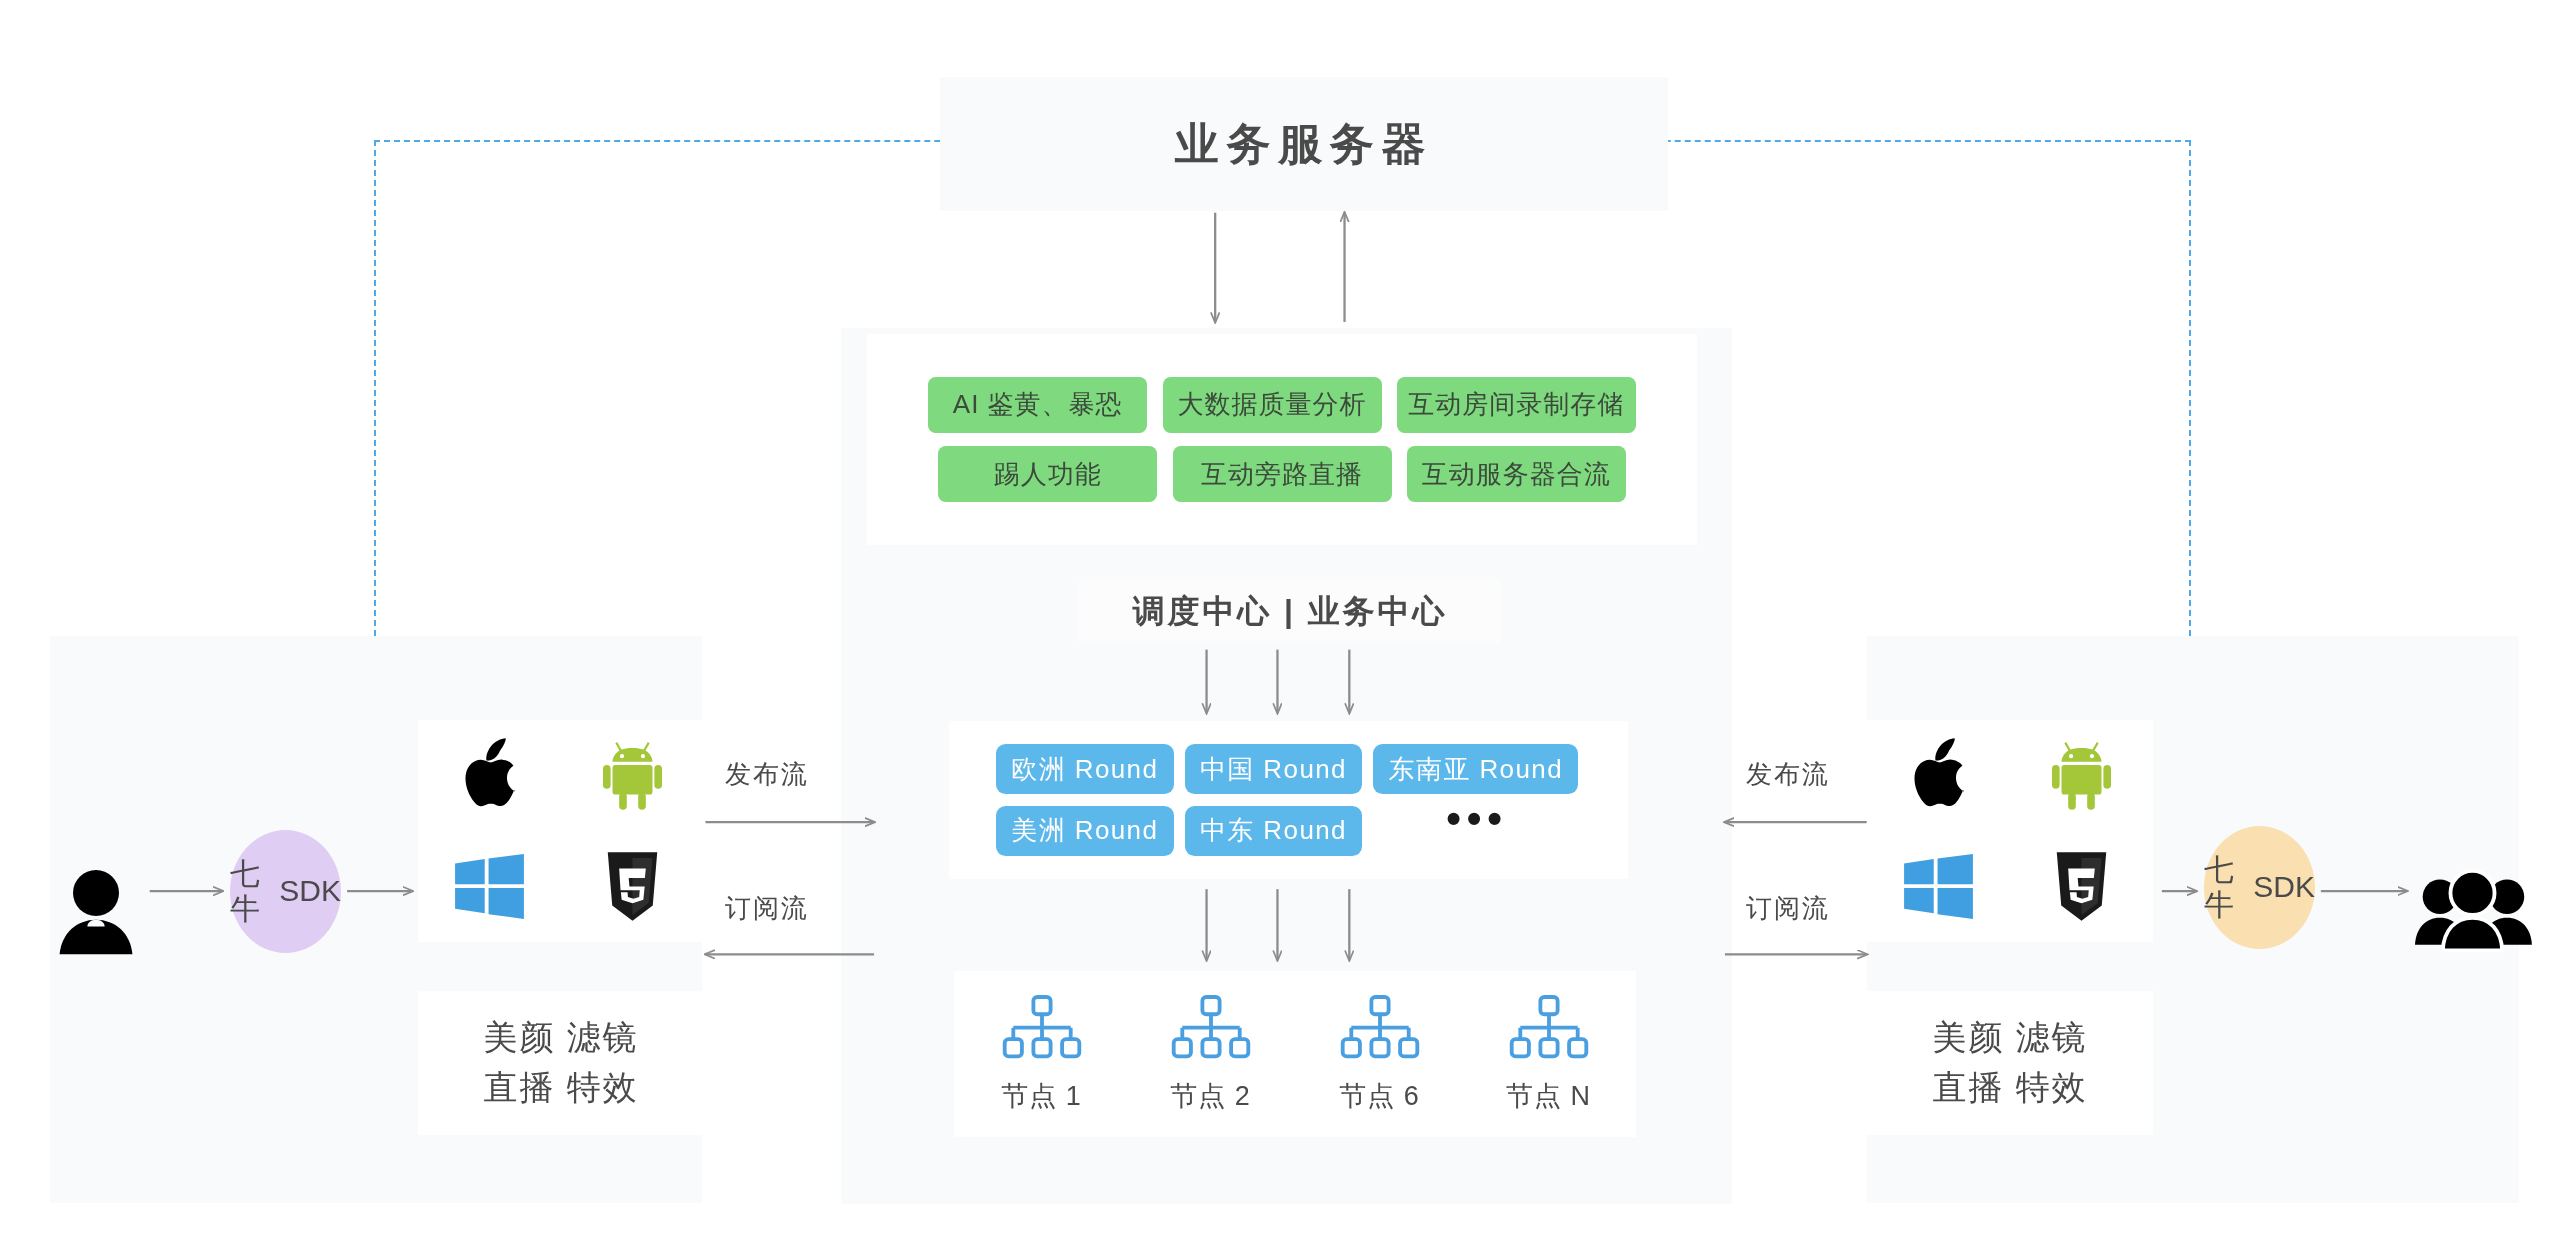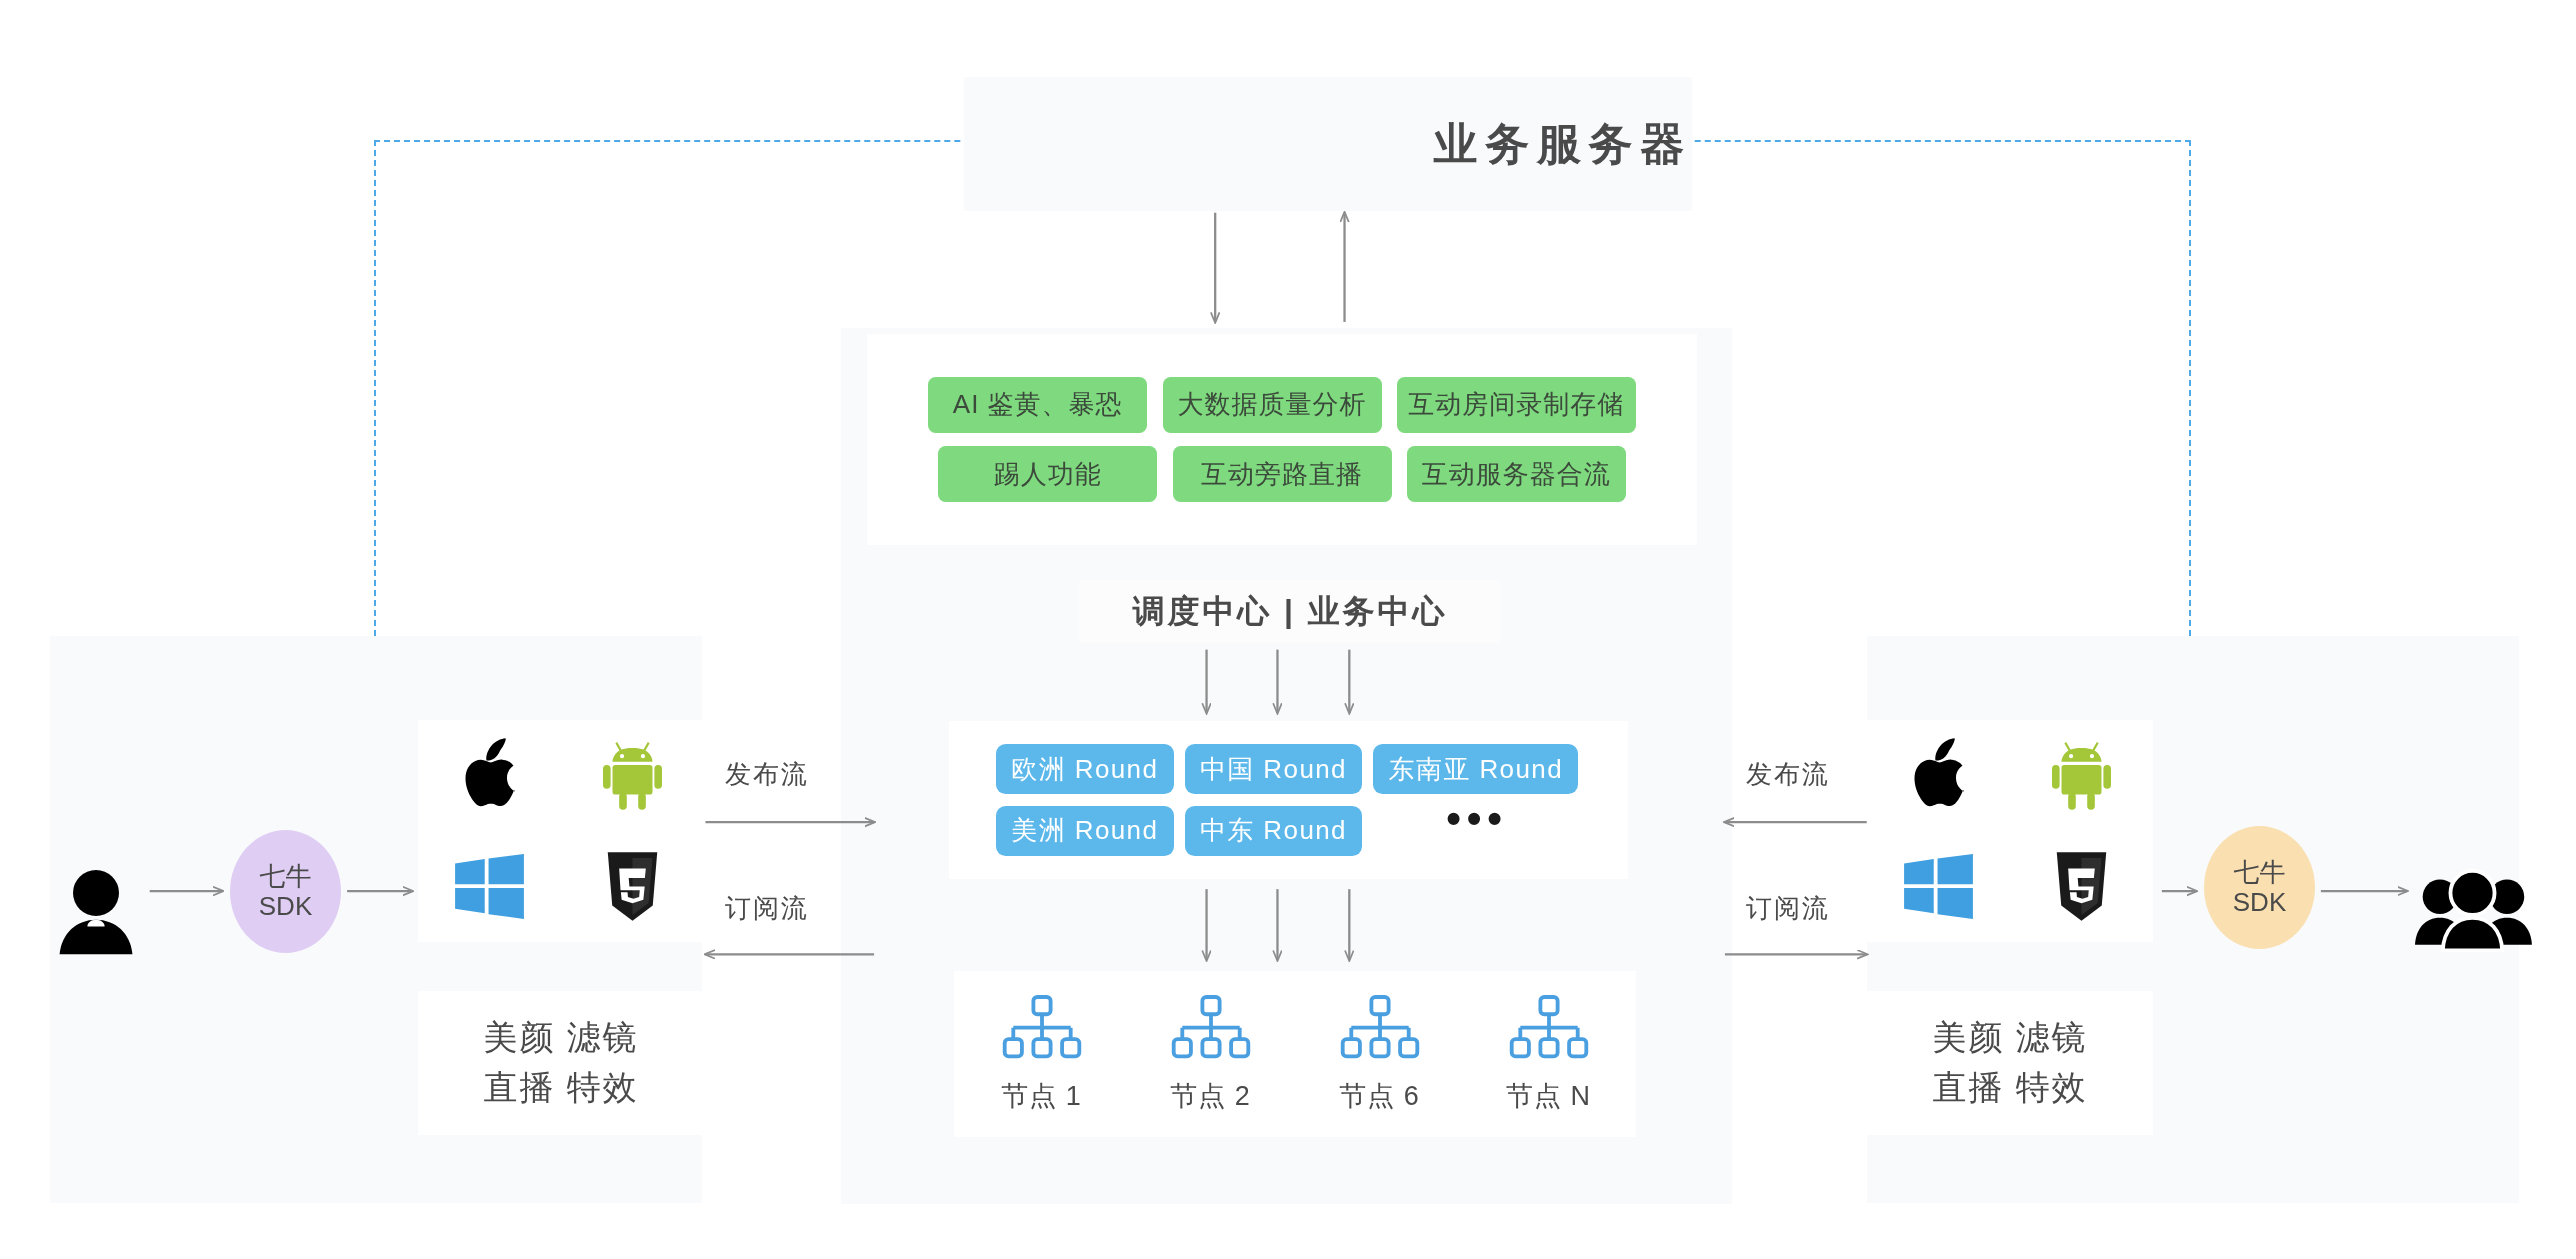--- a/index.html
+++ b/index.html
@@ -30,28 +30,28 @@
     border-top: 2.9px dashed #4fa9e8;
     border-left: 2.9px dashed #4fa9e8;
     border-right: 2.9px dashed #4fa9e8;
     border-bottom: none;
     box-sizing: border-box;
     pointer-events: none;
   }
 
   
   #business-server {
-    left: 964px;
+    left: 940px;
     top: 77px;
     width: 728px;
     height: 134px;
     background: #f8fafc;
     display: flex;
     align-items: center;
-    justify-content: flex-end;
+    justify-content: center;
   }
   #business-server-title {
     font-size: 44px;
     font-weight: bold;
     color: #4a4a4a;
     letter-spacing: 7.7px;
   }
 
   
   #center-container {
@@ -221,24 +221,24 @@
   #right-platform-card { left: 0px; }
   #right-feature-card { left: 0px; }
 
   
   .sdk-ellipse {
     position: absolute;
     width: 111px;
     height: 123px;
     border-radius: 50%;
     display: flex;
-    flex-direction: column;
-    align-items: center;
-    justify-content: center;
-    font-size: 26px;
+    flex-direction: row;
+    align-items: center;
+    justify-content: center;
+    font-size: 30px;
     color: #4a4a4a;
     line-height: 1.15;
   }
   #left-sdk { background: #dfcdf4; left: 230px; top: 830px; }
   #right-sdk { background: #fadfb0; left: 2204px; top: 826px; }
 
   
   #single-person { left: 50px; top: 868px; }
   #group-people { left: 2415px; top: 868px; }
 

